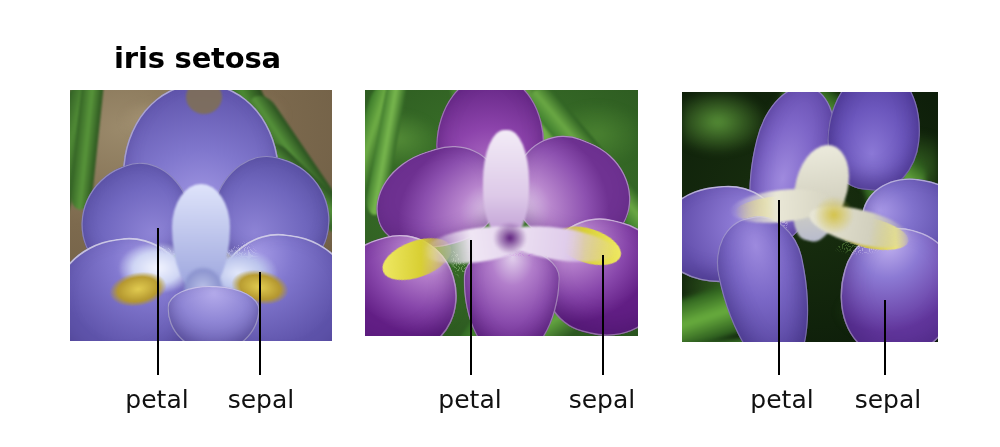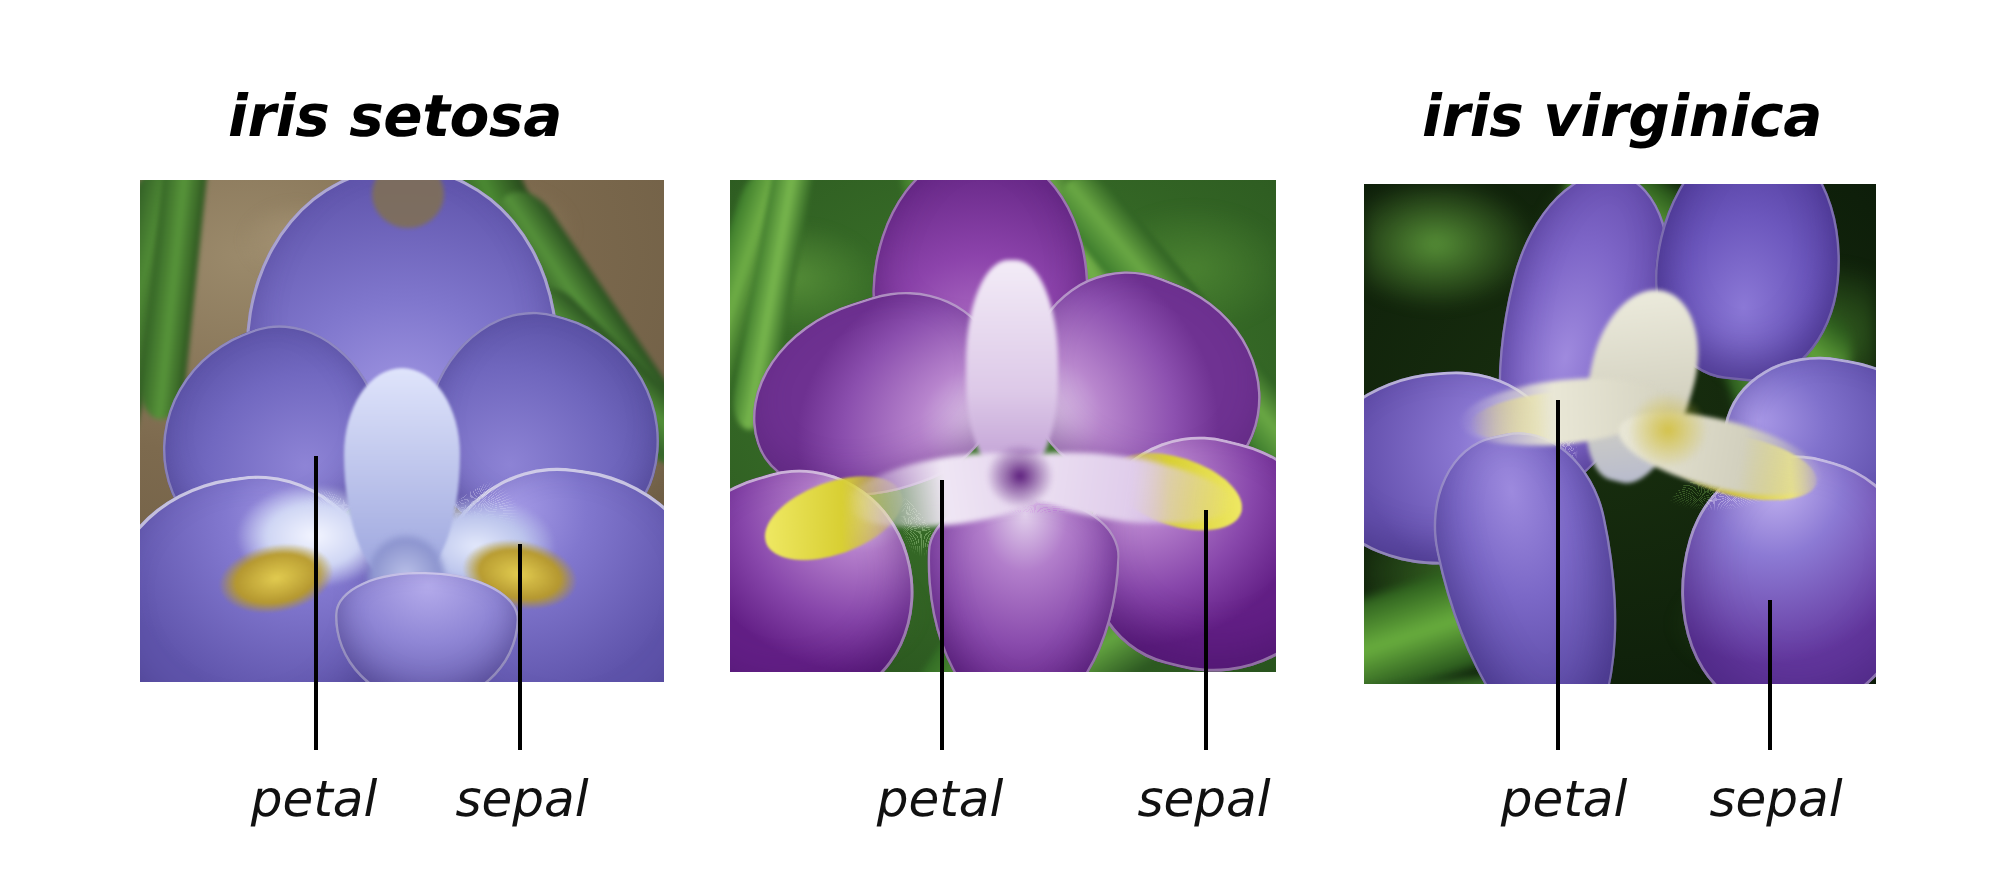--- a/index.html
+++ b/index.html
@@ -14,21 +14,20 @@
     overflow: hidden;
     font-family: "Liberation Sans", sans-serif;
   }
 
   .stage {
     position: absolute;
     left: 0; top: 0;
     width: 1000px;
     height: 343px;
     background: #ffffff;
-    font-style: italic;
   }
 
   .panel { position: absolute; }
 
   .panel-title {
     position: absolute;
     text-align: center;
     font-family: "DejaVu Sans", "Liberation Sans", sans-serif;
     font-weight: bold;
     font-size: 29px;
@@ -295,21 +294,20 @@
     </div>
 
     <div class="leader" style="left:130px;top:240px;height:135px;"></div>
     <div class="leader" style="left:262px;top:255px;height:120px;"></div>
     <div class="anno-label" style="left:70px;top:387px;width:120px;">petal</div>
     <div class="anno-label" style="left:202px;top:387px;width:120px;">sepal</div>
   </div>
 
   <div class="panel" style="left:665px;top:0;width:335px;height:447px;">
 
-    <div class="panel-title" style="left:0;top:44px;width:292px;">iris virginica</div>
 
     <div class="photo" style="left:17px;top:92px;width:256px;height:250px;background:
            radial-gradient(120% 100% at 45% 45%, #19300f 0%, #0e1f0a 60%, #060f05 100%);">
 
       <div class="bg" style="
         background:
           radial-gradient(70px 46px at 14% 12%, rgba(110,180,70,.75), transparent 72%),
           radial-gradient(64px 42px at 52% 8%, rgba(90,160,58,.65), transparent 72%),
           radial-gradient(80px 50px at 88% 30%, rgba(80,145,50,.6), transparent 74%),
           radial-gradient(90px 46px at 22% 78%, rgba(88,158,54,.62), transparent 74%),

